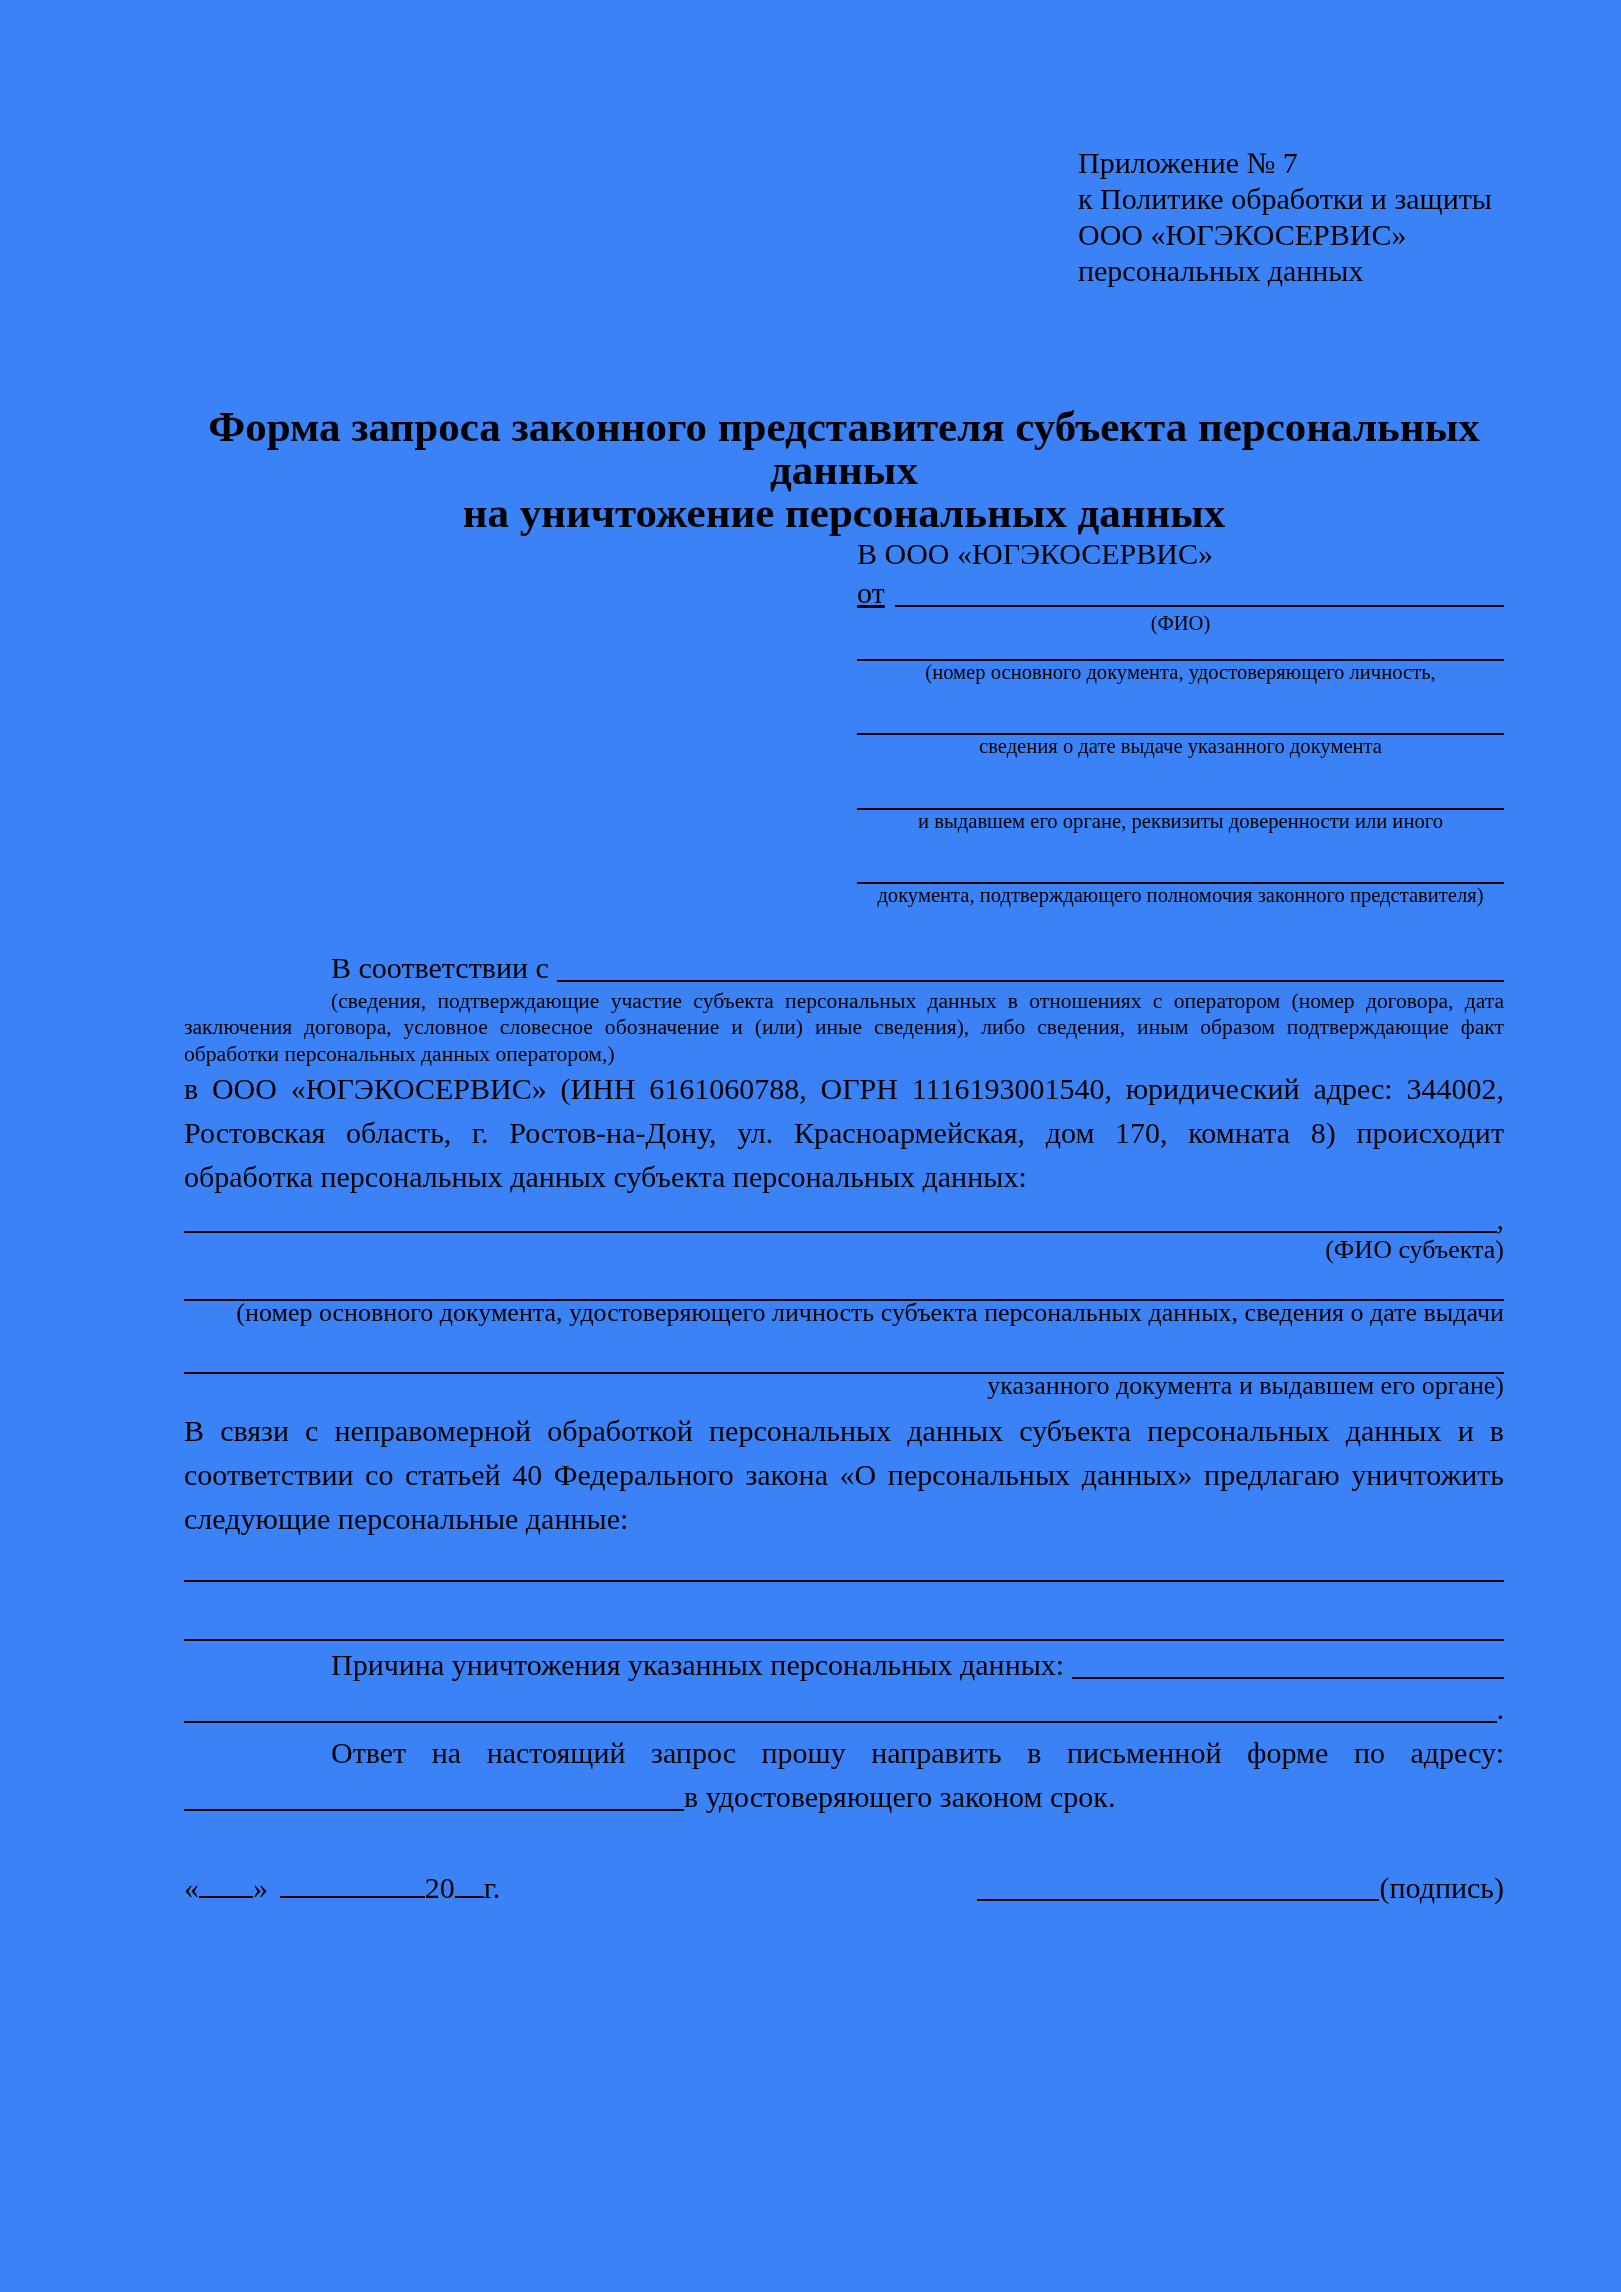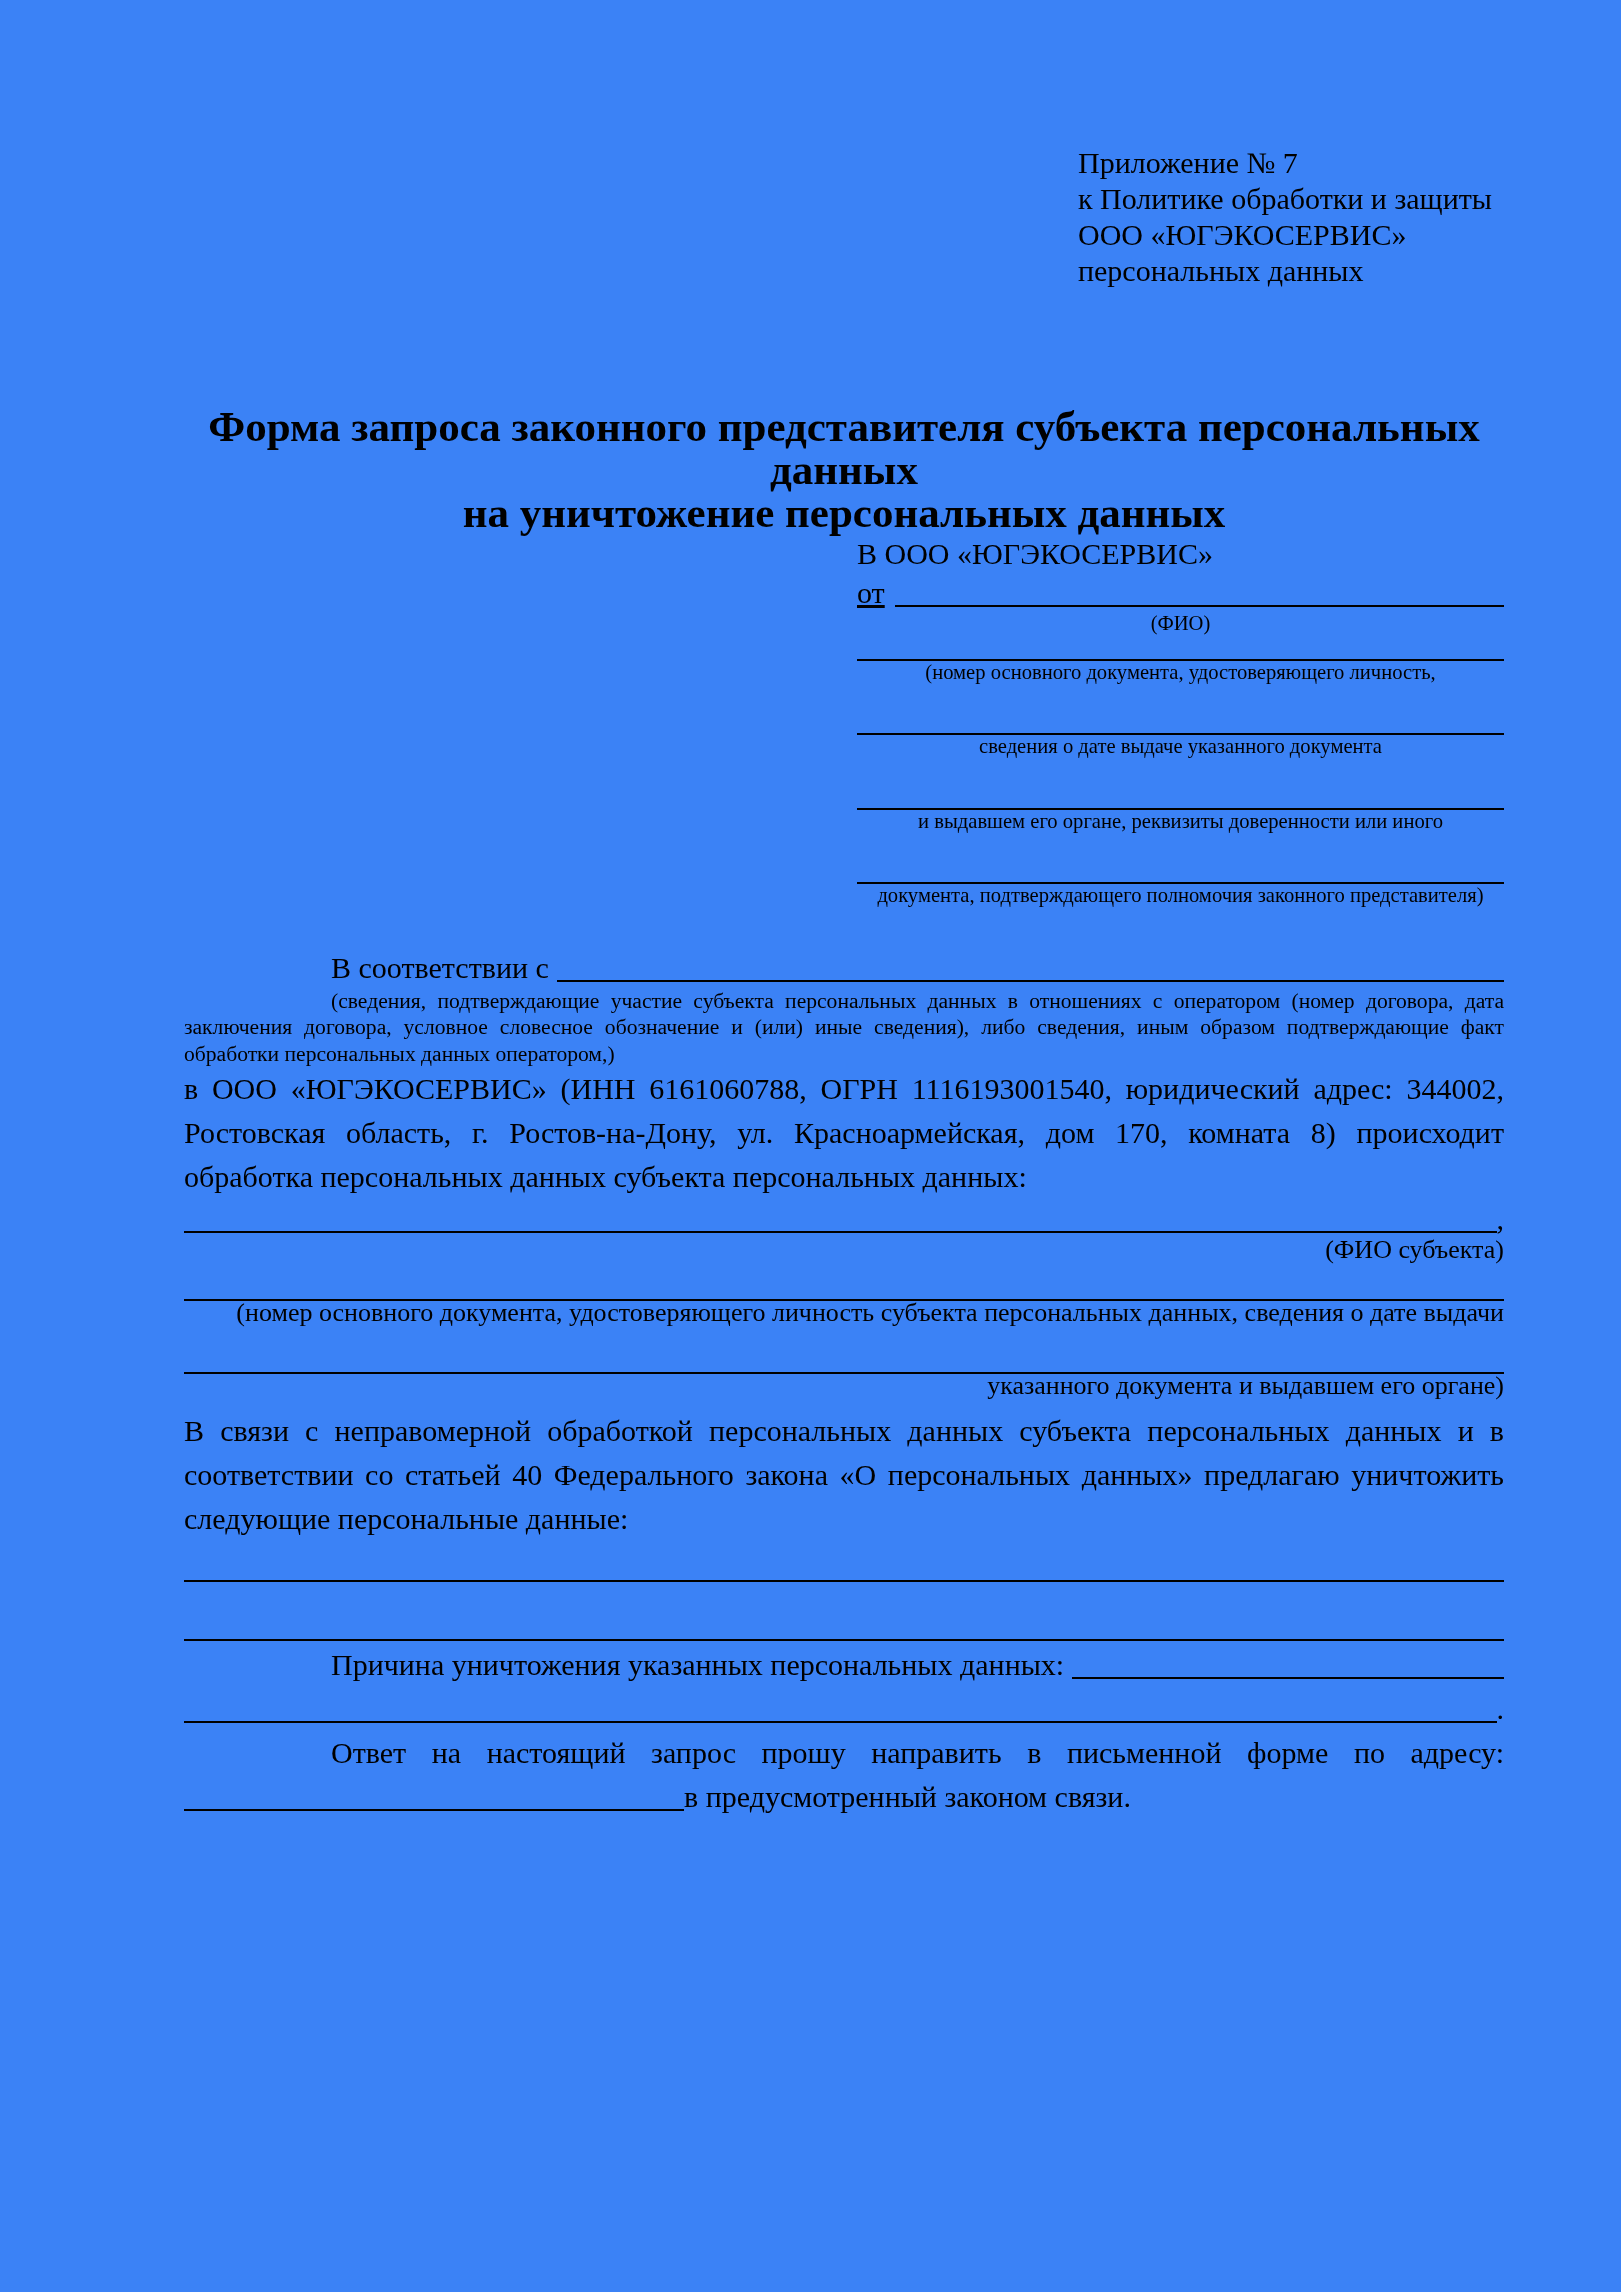--- a/index.html
+++ b/index.html
@@ -152,18 +152,27 @@
     <span class="fill"></span>
   </div>
   <div class="row period-row">
     <span class="fill"></span>
     <span>.</span>
   </div>
 
   <div class="reply-line">Ответ на настоящий запрос прошу направить в письменной форме по адресу:</div>
   <div class="row tail-row">
     <span class="fixedfill"></span>
-    <span>в предусмотренный законом связи.</span>
+    <span>в удостоверяющего законом срок.</span>
   </div>
 
+  <div class="footer">
+    <div>
+      <span>«</span><span class="fb fb-quote"></span><span>»</span><span class="fb fb-mid"></span><span>20</span><span class="fb fb-yr"></span><span>г.</span>
+    </div>
+    <div class="sig-group">
+      <span class="sig-line"></span>
+      <span>(подпись)</span>
+    </div>
+  </div>
 
 </div>
 
 
 </body></html>

